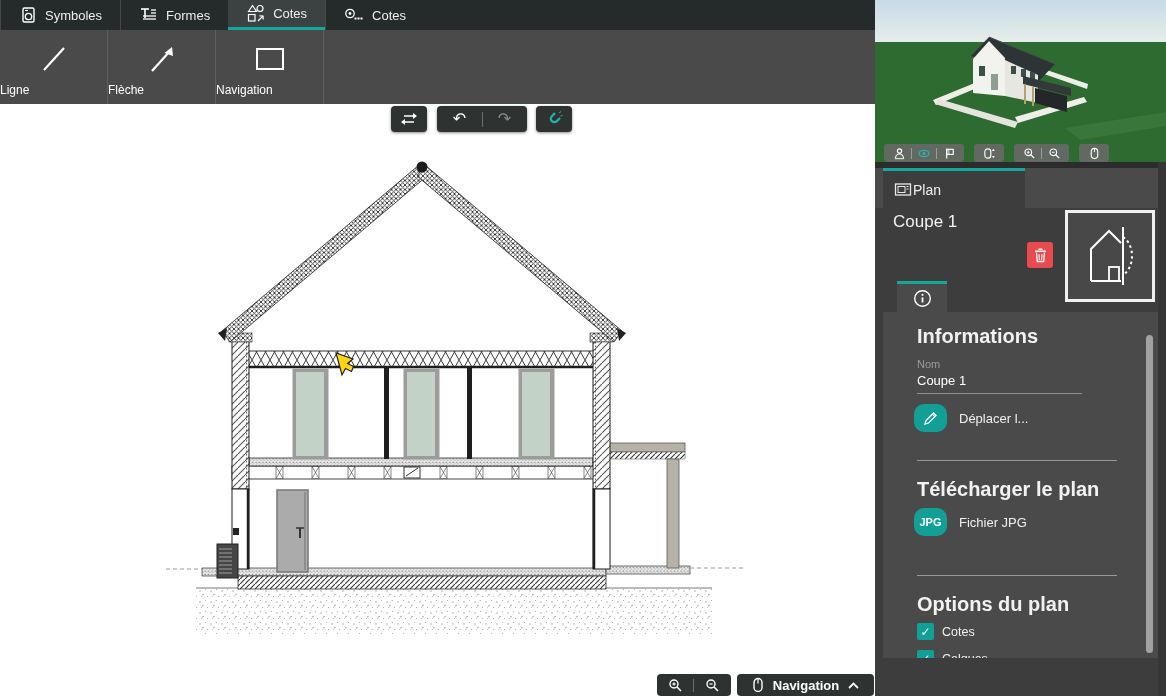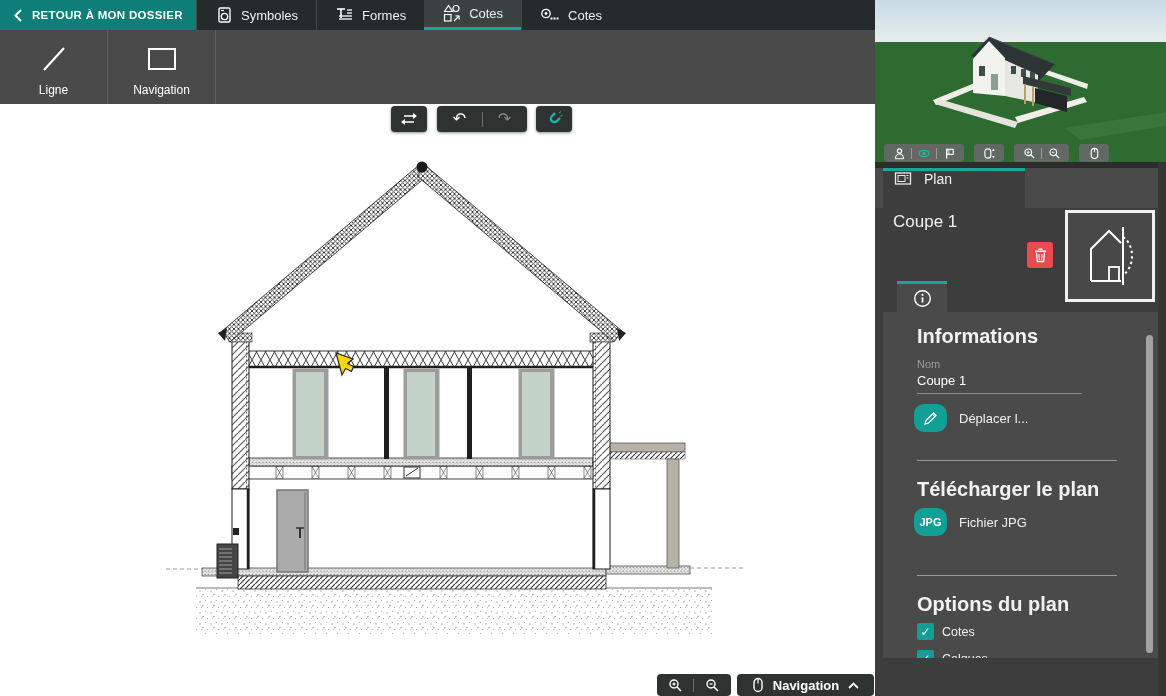--- a/index.html
+++ b/index.html
@@ -13,21 +13,21 @@
               display:flex; align-items:center; gap:10px; padding-left:14px;
               font-size:11.5px; font-weight:bold; letter-spacing:.3px; }
   .tab { height:30px; display:flex; align-items:center; gap:8px; padding:0 18px;
          color:#eee; font-size:13px; border-left:1px solid rgba(255,255,255,.14); cursor:pointer; }
   .tab.active { background:#3c4141; border-bottom:3px solid #14a89d; border-left:none; }
   .tab svg { flex:0 0 auto; }
 
   
   .toolbar2 { position:absolute; left:0; top:30px; width:875px; height:74px; background:#4a4a4a; display:flex; }
   .tool { width:108px; height:74px; border-right:1px solid #5e5e5e; color:#fff; cursor:pointer;
-          display:flex; flex-direction:column; align-items:center; justify-content:flex-end; padding-bottom:7px; }
+          display:flex; flex-direction:column; justify-content:flex-end; padding-bottom:7px; }
   .tool .ticon { height:42px; display:flex; align-items:center; justify-content:center; }
   .tool .tlabel { font-size:12px; margin-top:3px; }
 
   
   .canvas { position:absolute; left:0; top:104px; width:875px; height:592px; background:#ffffff; }
   .fbtn { position:absolute; top:2px; height:26px; background:#2e3332; border-radius:4px;
           display:flex; align-items:center; justify-content:center; box-shadow:0 1px 3px rgba(0,0,0,.45); cursor:pointer; }
   .fbtn .half { width:44px; height:26px; display:flex; align-items:center; justify-content:center; cursor:pointer; }
   .fbtn .vdiv { width:1px; height:15px; background:rgba(255,255,255,.3); }
   .undo-glyph { color:#fff; font-size:16px; line-height:1; font-family:"DejaVu Sans",sans-serif; }
@@ -43,21 +43,21 @@
   
   .rpanel { position:absolute; left:875px; top:0; width:291px; height:696px; background:#3d3d3d; }
   .preview { position:absolute; left:0; top:0; width:291px; height:162px; overflow:hidden; }
   .pv-toolbar { position:absolute; left:0; top:144px; width:291px; height:18px; display:flex; gap:10px; padding-left:9px; }
   .pvgrp { height:18px; background:rgba(105,105,105,.88); border-radius:3px; display:flex; align-items:center; padding:0 3px; }
   .pvbtn { width:24px; height:18px; display:flex; align-items:center; justify-content:center; cursor:pointer; }
   .pvgrp .vdiv { width:1px; height:11px; background:rgba(255,255,255,.35); }
   .sep-strip { position:absolute; left:0; top:162px; width:291px; height:6px; background:#2c2c2c; }
   .tabrow { position:absolute; left:0; top:168px; width:291px; height:40px; background:#4a4a4a; }
   .plan-tab { position:absolute; left:8px; top:0; width:142px; height:40px; background:#3d3d3d;
-              border-top:3px solid #14a89d; display:flex; gap:11px; padding-left:11px;
+              border-top:3px solid #14a89d; display:flex; align-items:center; padding-left:11px;
               color:#f0f0f0; font-size:14px; cursor:pointer; }
   .plan-title { position:absolute; left:18px; top:212px; color:#f2f2f2; font-size:17px; }
   .trash-btn { position:absolute; left:152px; top:242px; width:26px; height:26px; background:#e84a4d;
                border:none; border-radius:3px; display:flex; align-items:center; justify-content:center; cursor:pointer; }
   .thumb { position:absolute; left:190px; top:210px; width:90px; height:92px; background:#484848;
            border:3px solid #f0f0f0; display:flex; align-items:center; justify-content:center; cursor:pointer; }
   .info-tab { position:absolute; left:22px; top:281px; width:50px; height:31px; background:#4a4a4a;
               border-top:3px solid #14a89d; display:flex; align-items:center; justify-content:center; cursor:pointer; }
   .content { position:absolute; left:8px; top:312px; width:275px; height:346px; background:#4a4a4a; overflow:hidden; }
   .content .h { position:absolute; left:34px; color:#f2f2f2; font-size:20px; font-weight:bold; }
@@ -76,26 +76,20 @@
   .cb-lbl { position:absolute; left:59px; color:#f0f0f0; font-size:12.5px; }
   .scrollbar { position:absolute; left:263px; top:23px; width:7px; height:318px; background:#a2a2a2; border-radius:4px; cursor:pointer; }
   .right-edge { position:absolute; left:283px; top:162px; width:8px; height:534px; background:#363636; }
 </style>
 </head>
 <body>
 
 <div class="app">
 
   <div class="topbar">
-    <button class="back-btn">
-      <svg width="8" height="13" viewBox="0 0 8 13">
-          <polyline points="7,1 1.5,6.5 7,12" fill="none" stroke="#fff" stroke-width="2"></polyline>
-        </svg>
-      <span>RETOUR À MON DOSSIER</span>
-    </button>
 
     <div class="tab">
       <svg width="18" height="19" viewBox="0 0 18 19">
         <rect x="4" y="2" width="11" height="14" rx="1.5" fill="none" stroke="#fff" stroke-width="1.4"></rect>
         <line x1="6" y1="4.5" x2="9" y2="4.5" stroke="#fff" stroke-width="1.2"></line>
         <circle cx="9.5" cy="10.5" r="3.2" fill="none" stroke="#fff" stroke-width="1.3"></circle>
       </svg>
       <span>Symboles</span>
     </div>
 
@@ -135,20 +129,29 @@
   </div>
 
   <div class="toolbar2">
     <div class="tool">
       <span class="ticon">
         <svg width="26" height="28" viewBox="0 0 26 28">
             <line x1="3" y1="25" x2="23" y2="3" stroke="#fff" stroke-width="2.2"></line>
           </svg>
       </span>
       <span class="tlabel">Ligne</span>
+    </div>
+    <div class="tool">
+      <span class="ticon">
+        <svg width="28" height="30" viewBox="0 0 28 30">
+          <line x1="4" y1="27" x2="22" y2="7" stroke="#fff" stroke-width="2.2"></line>
+          <polygon points="24,3 25,12 16.5,9" fill="#fff"></polygon>
+        </svg>
+      </span>
+      <span class="tlabel">Flèche</span>
     </div>
     <div class="tool">
       <span class="ticon">
         <svg width="32" height="26" viewBox="0 0 32 26">
             <rect x="3" y="3" width="26" height="20" fill="none" stroke="#fff" stroke-width="2"></rect>
           </svg>
       </span>
       <span class="tlabel">Navigation</span>
     </div>
   </div>

